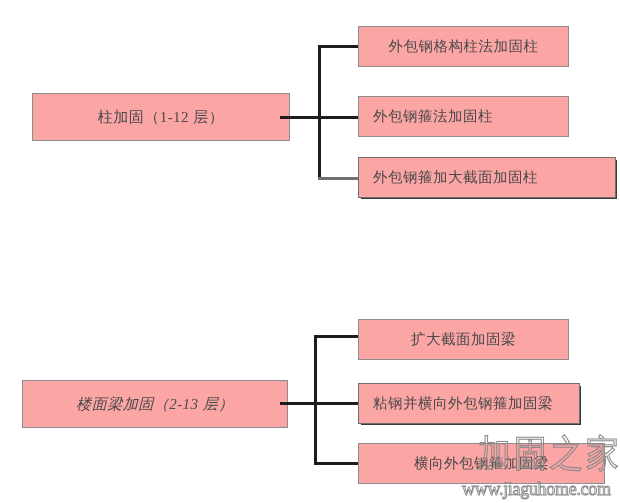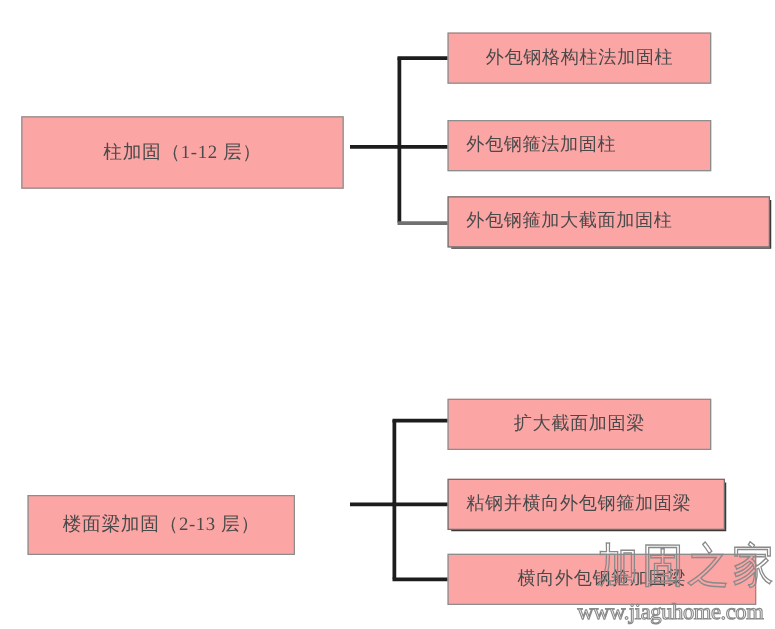--- a/index.html
+++ b/index.html
@@ -89,21 +89,21 @@
     white-space: nowrap;
   }
 </style>
 </head>
 <body>
 
 <div id="canvas">
 
   <div>
 
-    <div class="node root center" id="col-root" style="left: 17px; top: 93px; width: 258px; height: 58px;">
+    <div class="node root center" id="col-root" style="left: 32px; top: 93px; width: 258px; height: 48px;">
       <span class="label">柱加固（1-12 层）</span>
     </div>
 
     <div class="seg" id="col-stem" style="left: 280px; top: 116px; width: 40px; height: 2.5px;"></div>
 
     <div class="seg" id="col-trunk" style="left: 318px; top: 46px; width: 2.5px; height: 132px;"></div>
 
     <div class="seg" id="col-branch-0" style="left: 318px; top: 45px; width: 42px; height: 2.5px;"></div>
     <div class="seg" id="col-branch-1" style="left: 318px; top: 116px; width: 42px; height: 2.5px;"></div>
     <div class="seg thin" id="col-branch-2" style="left: 318px; top: 177px; width: 42px; height: 2.5px;"></div>
@@ -114,21 +114,21 @@
     <div class="node left" id="col-child-1" style="left: 358px; top: 96px; width: 211px; height: 41px;">
       <span class="label">外包钢箍法加固柱</span>
     </div>
     <div class="node left shadow" id="col-child-2" style="left: 358px; top: 157px; width: 258px; height: 41px;">
       <span class="label">外包钢箍加大截面加固柱</span>
     </div>
   </div>
 
   <div>
 
-    <div class="node root center" id="beam-root" style="left: 22px; top: 396px; width: 214px; height: 48px;">
+    <div class="node root center" id="beam-root" style="left: 22px; top: 380px; width: 266px; height: 48px; font-style: italic;">
       <span class="label">楼面梁加固（2-13 层）</span>
     </div>
 
     <div class="seg" id="beam-stem" style="left: 280px; top: 402px; width: 36px; height: 2.5px;"></div>
     <div class="seg" id="beam-trunk" style="left: 314px; top: 336px; width: 2.5px; height: 127px;"></div>
     <div class="seg" id="beam-branch-0" style="left: 314px; top: 335px; width: 46px; height: 2.5px;"></div>
     <div class="seg" id="beam-branch-1" style="left: 314px; top: 402px; width: 46px; height: 2.5px;"></div>
     <div class="seg" id="beam-branch-2" style="left: 314px; top: 462px; width: 46px; height: 2.5px;"></div>
 
     <div class="node center" id="beam-child-0" style="left: 358px; top: 319px; width: 211px; height: 41px;">

